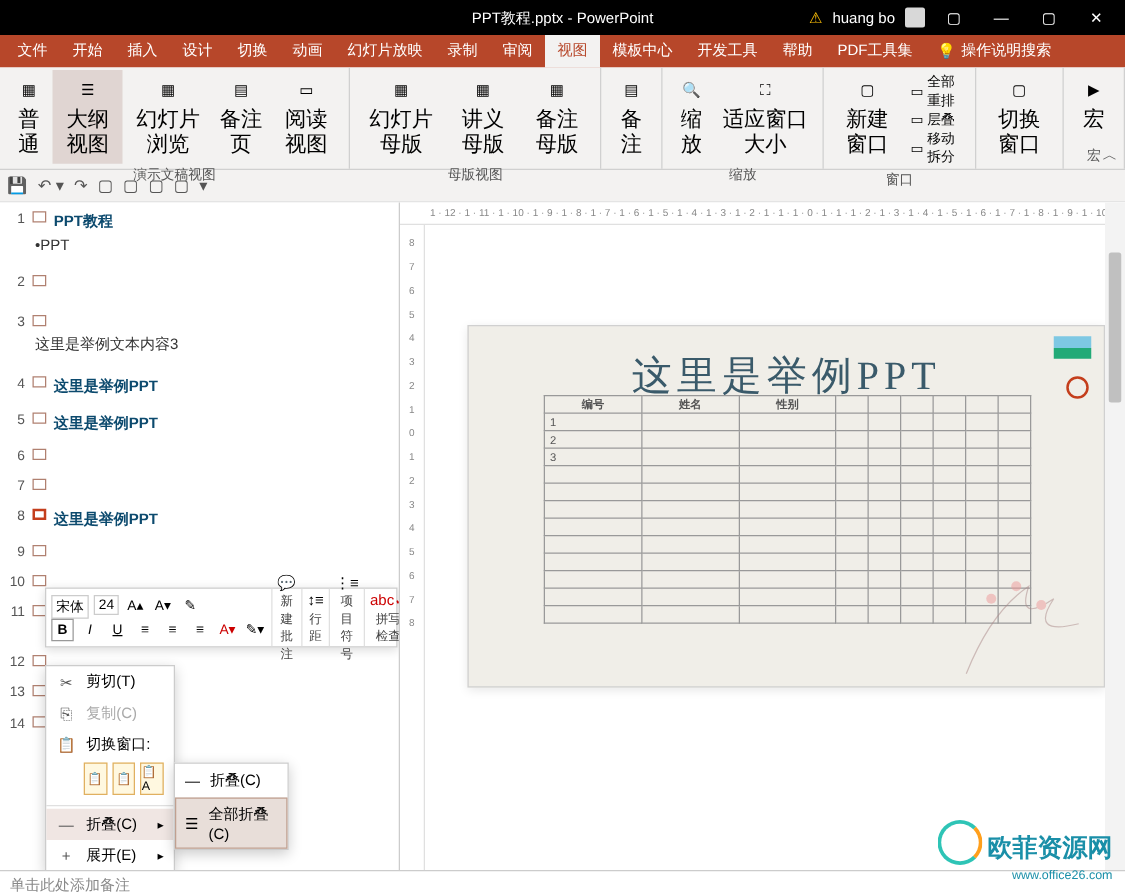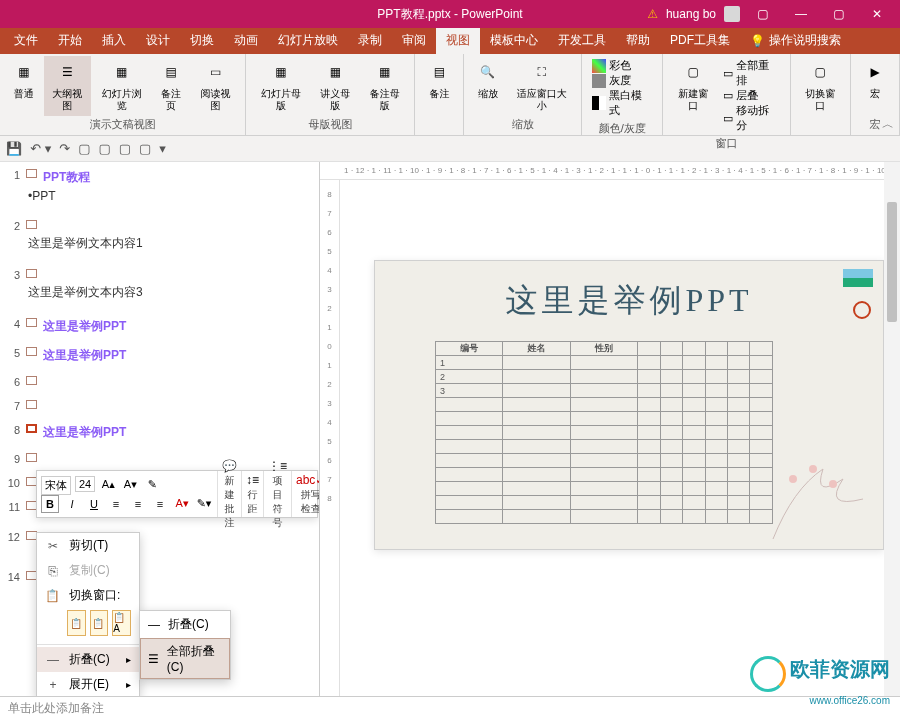--- a/index.html
+++ b/index.html
@@ -1,49 +1,49 @@
 <!DOCTYPE html>
 <html><head>
 <meta charset="utf-8">
 <style>
 *{margin:0;padding:0;box-sizing:border-box;font-family:"Microsoft YaHei",sans-serif;}
 body{width:900px;height:716px;background:#fff;overflow:hidden;position:relative;font-size:12px;}
-.titlebar{height:28px;background:#be185d;color:#fff;display:flex;align-items:center;position:relative;}
+.titlebar{height:28px;background:#000000;color:#fff;display:flex;align-items:center;position:relative;}
 .titlebar .title{position:absolute;left:50%;transform:translateX(-50%);font-size:12px;}
 .titlebar .right{margin-left:auto;display:flex;align-items:center;gap:8px;padding-right:8px;}
 .titlebar .warn{color:#ffc107;}
 .titlebar .user{width:16px;height:16px;background:#d8d8d8;border-radius:2px;}
 .titlebar .winbtn{width:30px;height:20px;display:flex;align-items:center;justify-content:center;cursor:pointer;}
 .menubar{height:26px;background:#b7472a;display:flex;align-items:flex-end;padding:0 4px;}
 .menubar .tab{color:#fff;padding:5px 10px;font-size:12px;cursor:pointer;}
 .menubar .tab.active{background:#f3f2f1;color:#b7472a;}
 .menubar .search{display:flex;align-items:center;color:#fff;padding:5px 10px;gap:4px;}
 .ribbon{height:82px;background:#f3f2f1;border-bottom:1px solid #d0d0d0;display:flex;position:relative;}
 .ribbon .group{border-right:1px solid #d0d0d0;padding:2px 6px;display:flex;flex-direction:column;}
 .ribbon .group .items{display:flex;flex:1;gap:2px;}
 .ribbon .group .label{text-align:center;font-size:11px;color:#555;padding:1px 0;}
 .ribbon .bigbtn{display:flex;flex-direction:column;align-items:center;justify-content:flex-start;padding:2px 4px;cursor:pointer;min-width:34px;}
 .ribbon .bigbtn.active{background:#e0d5d2;}
 .ribbon .icon{width:28px;height:28px;display:flex;align-items:center;justify-content:center;margin-bottom:2px;}
-.ribbon .bl{font-size:10px;text-align:center;line-height:1.2;}
+.ribbon .bl{font-size:17px;text-align:center;line-height:1.2;font-family:Liberation Mono, monospace;}
 .ribbon .stack{display:flex;flex-direction:column;justify-content:space-around;padding:2px 4px;}
 .ribbon .stackitem{display:flex;align-items:center;gap:3px;font-size:11px;cursor:pointer;}
 .ribbon .cb{width:11px;height:11px;border:1px solid #888;}
 .ribbon .cb.checked::after{content:"✓";font-size:9px;display:block;line-height:9px;color:#333;}
 .ribbon .colorsw{width:14px;height:14px;}
 .ribbon .collapse{position:absolute;right:6px;bottom:2px;cursor:pointer;color:#666;}
 .qat{height:26px;background:#f3f2f1;border-bottom:1px solid #e0e0e0;display:flex;align-items:center;padding:0 6px;gap:8px;}
 .qat .qbtn{cursor:pointer;color:#555;font-size:13px;}
 .content{display:flex;height:534px;}
 .outline{width:320px;border-right:1px solid #ccc;overflow:hidden;position:relative;background:#fff;padding-top:4px;}
 .outline .item{display:flex;align-items:flex-start;padding:3px 6px;gap:6px;}
 .outline .num{width:14px;text-align:right;color:#555;font-size:11px;}
 .outline .thumb{width:11px;height:9px;background:#fff;border:1px solid #b08070;}
 .outline .thumb.sel{border:2px solid #c43e1c;}
-.outline .txt{font-size:12px;color:#8b5cf6;}
+.outline .txt{font-size:12px;color:#0c4a6e;}
 .outline .txt.bold{font-weight:bold;}
 .outline .sub{padding-left:28px;font-size:12px;color:#333;}
 .floattb{position:absolute;left:36px;top:308px;width:282px;height:48px;background:#fff;border:1px solid #ccc;box-shadow:0 2px 8px rgba(0,0,0,0.15);display:flex;}
 .floattb .sec{border-right:1px solid #e0e0e0;padding:2px 4px;display:flex;flex-direction:column;justify-content:center;}
 .floattb .row{display:flex;align-items:flex-start;gap:4px;}
 .floattb .fbtn{min-width:18px;height:18px;display:flex;align-items:center;justify-content:center;cursor:pointer;font-size:11px;}
 .floattb .fsel{border:1px solid #ccc;padding:1px 3px;font-size:11px;}
 .floattb .lab{font-size:10px;text-align:center;color:#444;margin-top:1px;}
 .ctxmenu{position:absolute;left:36px;top:370px;width:104px;background:#fff;border:1px solid #ccc;box-shadow:0 3px 10px rgba(0,0,0,0.2);z-index:10;}
 .ctxmenu .mi{display:flex;align-items:center;padding:4px 8px;font-size:12px;cursor:pointer;gap:8px;position:relative;}
@@ -56,30 +56,30 @@
 .ctxmenu .pbtn{width:22px;height:26px;border:1px solid #e0b060;background:#fff8e0;display:flex;align-items:center;justify-content:center;cursor:pointer;font-size:10px;}
 .submenu{position:absolute;left:139px;top:448px;width:92px;background:#fff;border:1px solid #ccc;box-shadow:0 3px 10px rgba(0,0,0,0.2);z-index:11;}
 .submenu .mi{display:flex;align-items:center;padding:5px 8px;font-size:12px;cursor:pointer;gap:8px;}
 .submenu .mi.hover{background:#e8ded9;border:1px solid #c0a090;padding:4px 7px;}
 .editor{flex:1;background:#fff;position:relative;overflow:hidden;}
 .rulerh{height:18px;background:#fff;border-bottom:1px solid #e0e0e0;font-size:8px;color:#888;padding-left:24px;display:flex;align-items:center;gap:3px;white-space:nowrap;}
 .rulerv{position:absolute;left:0;top:18px;width:20px;bottom:0;background:#fff;border-right:1px solid #e0e0e0;font-size:8px;color:#888;display:flex;flex-direction:column;align-items:center;padding-top:10px;gap:10px;}
 .canvas{position:absolute;left:24px;top:18px;right:6px;bottom:0;background:#fff;}
 .slide{position:absolute;left:30px;top:80px;width:510px;height:290px;background:#f0eee8;border:1px solid #d0d0d0;box-shadow:0 2px 8px rgba(0,0,0,0.1);}
 .slide .stitle{text-align:center;font-size:32px;color:#3a5a6a;margin-top:18px;font-family:"SimSun",serif;letter-spacing:4px;}
-.slide .stable{position:absolute;left:60px;top:80px;width:338px;border-collapse:collapse;padding-left:32px;}
+.slide .stable{position:absolute;left:60px;top:55px;width:390px;border-collapse:collapse;padding-left:32px;}
 .slide .stable td{border:1px solid #999;height:14px;font-size:9px;padding:0 4px;color:#555;}
 .slide .stable .hdr td{font-weight:bold;text-align:center;}
 .slide .simg{position:absolute;right:10px;top:8px;width:30px;height:18px;background:linear-gradient(#7ec8e3 50%,#2a7 50%);}
 .slide .scircle{position:absolute;right:12px;top:40px;width:18px;height:18px;border:2px solid #c43e1c;border-radius:50%;}
 .slide .sflower{position:absolute;right:0;bottom:0;width:120px;height:100px;opacity:0.5;}
 .notes{height:20px;border-top:1px solid #ccc;padding:3px 8px;font-size:12px;color:#888;background:#fff;}
 .scrollv{position:absolute;right:0;top:162px;bottom:20px;width:16px;background:#f3f3f3;}
 .scrollv .sthumb{position:absolute;top:40px;width:10px;left:3px;height:120px;background:#c0c0c0;border-radius:2px;}
-.watermark{position:absolute;right:10px;bottom:24px;display:flex;align-items:flex-start;gap:4px;z-index:5;}
+.watermark{position:absolute;right:10px;bottom:24px;display:flex;align-items:flex-end;gap:4px;z-index:5;}
 .watermark .wlogo{width:36px;height:36px;border:3px solid #2ec4b6;border-radius:50%;border-right-color:#ff9f1c;}
 .watermark .wtxt{color:#1a8fa8;font-size:20px;font-weight:bold;}
 .watermark .wurl{position:absolute;right:0;bottom:-14px;font-size:10px;color:#1a8fa8;}
 </style>
 </head>
 <body>
 
 <div class="titlebar">
   <div class="title">PPT教程.pptx - PowerPoint</div>
   <div class="right">
@@ -173,37 +173,20 @@
           <div class="bl">缩放</div>
         </div>
       <div class="bigbtn">
           <div class="icon">⛶</div>
           <div class="bl">适应窗口大小</div>
         </div>
     </div>
     <div class="label">缩放</div>
   </div>
   <div class="group">
-    <div class="stack">
-      <div class="stackitem">
-          <div class="colorsw" style="background:linear-gradient(45deg,#f44,#4f4,#44f)"></div>
-          <span>彩色</span>
-        </div>
-      <div class="stackitem">
-          <div class="colorsw" style="background:#888"></div>
-          <span>灰度</span>
-        </div>
-      <div class="stackitem">
-          <div class="colorsw" style="background:linear-gradient(90deg,#000 50%,#fff 50%)"></div>
-          <span>黑白模式</span>
-        </div>
-    </div>
-    <div class="label">颜色/灰度</div>
-  </div>
-  <div class="group">
     <div class="items">
       <div class="bigbtn">
           <div class="icon">▢</div>
           <div class="bl">新建窗口</div>
         </div>
       <div class="stack">
         <div class="stackitem">▭ <span>全部重排</span></div>
         <div class="stackitem">▭ <span>层叠</span></div>
         <div class="stackitem">▭ <span>移动拆分</span></div>
       </div>
@@ -247,21 +230,20 @@
     <div class="item">
         <span class="num">1</span>
         <span class="thumb"></span>
         <span class="txt bold">PPT教程</span>
       </div>
     <div class="sub">•PPT</div>
     <div class="item" style="margin-top:14px">
         <span class="num">2</span>
         <span class="thumb"></span>
       </div>
-    <div class="sub">这里是举例文本内容1</div>
     <div class="item" style="margin-top:14px">
         <span class="num">3</span>
         <span class="thumb"></span>
       </div>
     <div class="sub">这里是举例文本内容3</div>
     <div class="item" style="margin-top:14px">
         <span class="num">4</span>
         <span class="thumb"></span>
         <span class="txt bold">这里是举例PPT</span>
       </div>
@@ -288,25 +270,29 @@
         <span class="thumb"></span>
       </div>
     <div class="item" style="margin-top:6px">
         <span class="num">10</span>
         <span class="thumb"></span>
       </div>
     <div class="item" style="margin-top:6px">
         <span class="num">11</span>
         <span class="thumb"></span>
       </div>
-    <div class="item" style="margin-top:12px">
+    <div class="item" style="margin-top:22px">
         <span class="num">12</span>
         <span class="thumb"></span>
       </div>
-    <div class="item" style="margin-top:22px">
+    <div class="item" style="margin-top:6px">
+        <span class="num">13</span>
+        <span class="thumb"></span>
+      </div>
+    <div class="item" style="margin-top:7px">
         <span class="num">14</span>
         <span class="thumb"></span>
       </div>
 
     <div class="floattb">
       <div class="sec">
         <div class="row">
           <span class="fsel">宋体</span>
           <span class="fsel">24</span>
           <span class="fbtn">A▴</span>

